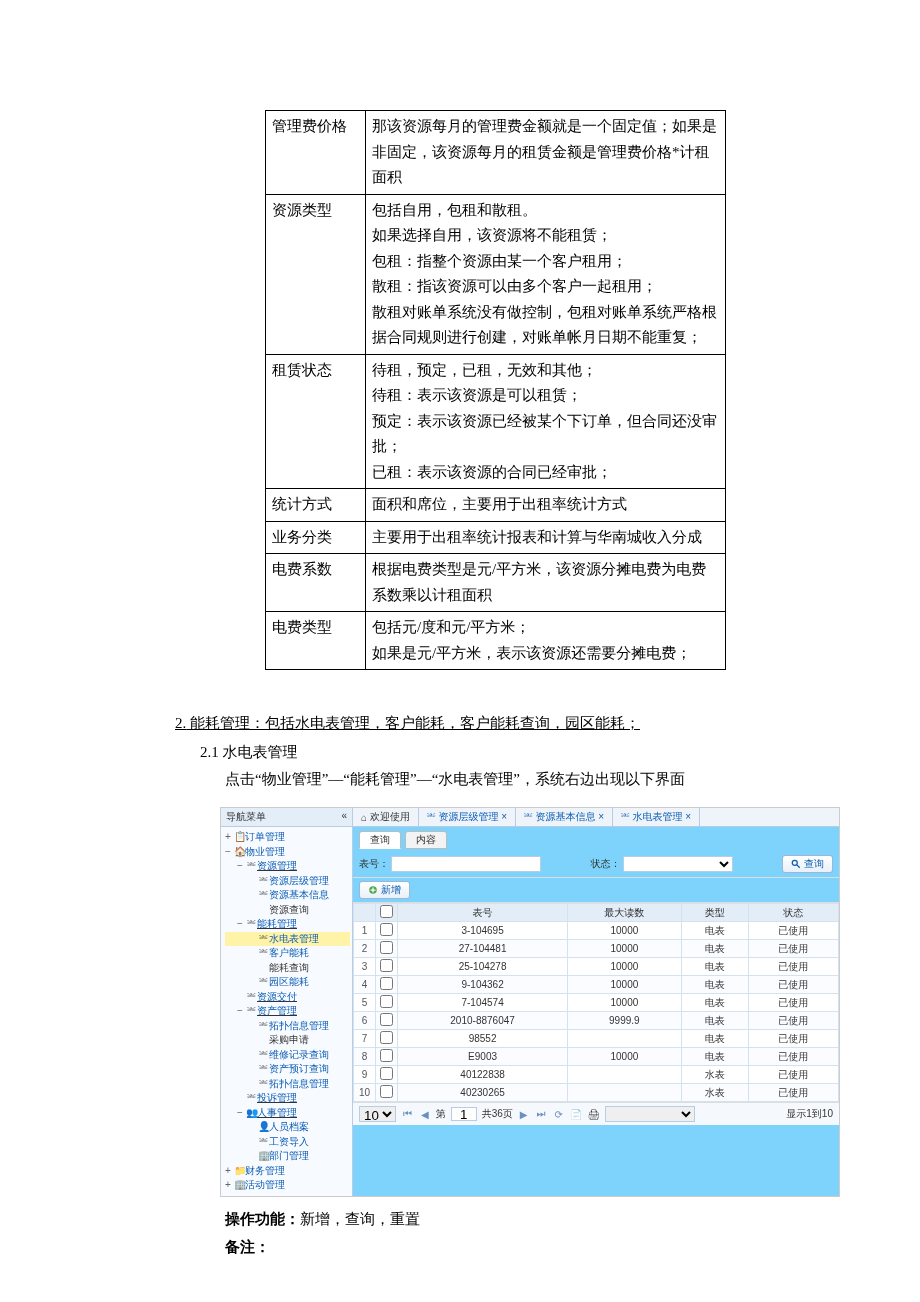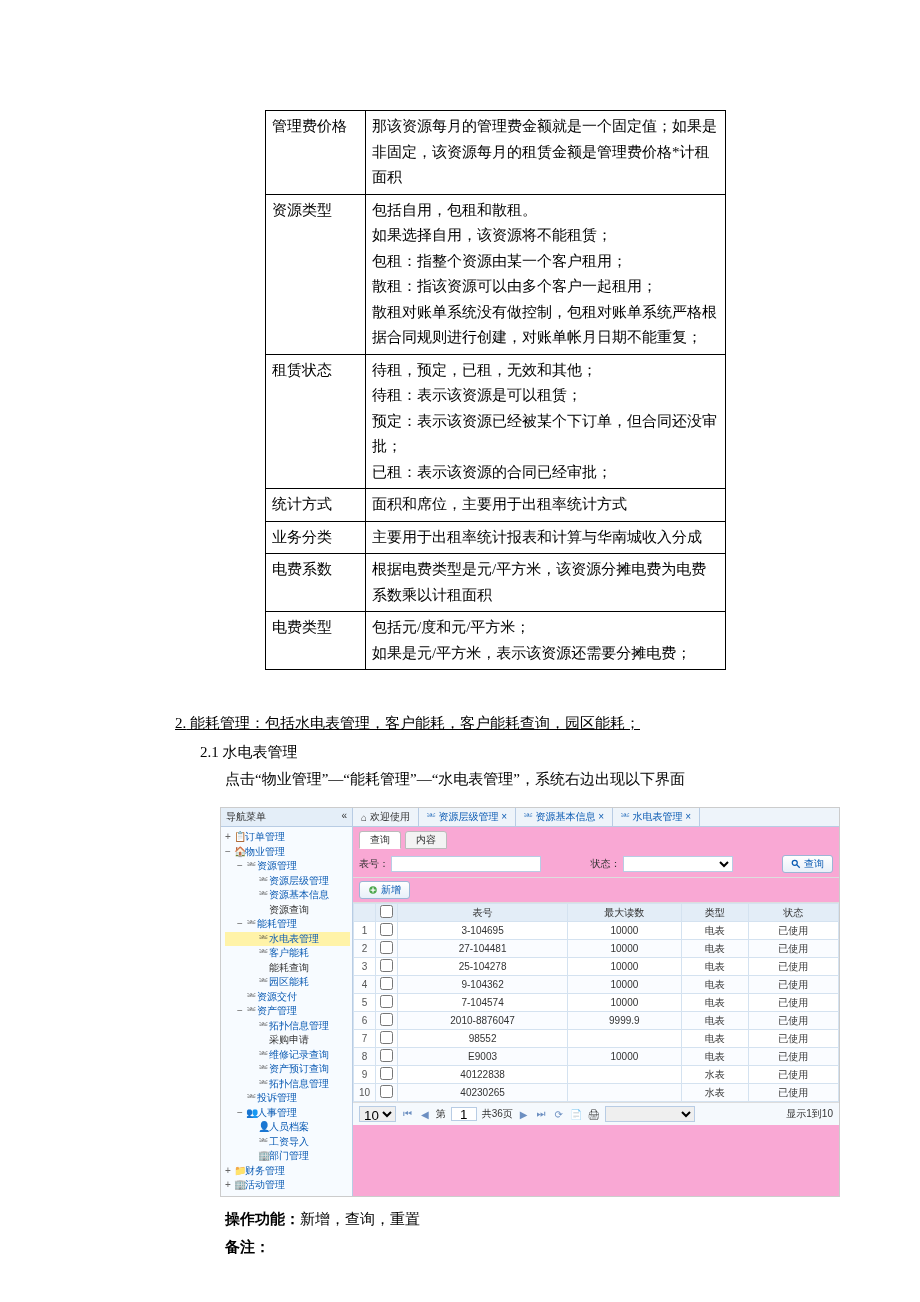--- a/index.html
+++ b/index.html
@@ -7,29 +7,29 @@
     
     .desc-table { border-collapse: collapse; margin-left: 175px; margin-bottom: 40px; padding-left: 36px; }
     .desc-table td { border: 1px solid #000; padding: 3px 6px; vertical-align: top; line-height: 1.7; }
     .desc-table td:first-child { width: 100px; }
     .desc-table td:last-child { width: 360px; }
     
     .section-num { margin-left: 85px; margin-bottom: 2px; line-height: 1.8; text-decoration: underline; }
     .section-sub { margin-left: 110px; line-height: 1.8; }
     .section-txt { margin-left: 135px; line-height: 1.8; }
     
-    .screenshot { margin: 14px 0 8px 130px; width: 620px; font-family: "Microsoft YaHei", Arial, sans-serif; font-size: 10px; color: #333; border: 1px solid #ccc; background: #f9a8d4; }
+    .screenshot { margin: 14px 0 8px 130px; width: 620px; font-family: "Microsoft YaHei", Arial, sans-serif; font-size: 10px; color: #333; border: 1px solid #ccc; background: #7dd3fc; }
     .ss-top { display: flex; }
     .ss-nav { width: 132px; border-right: 1px solid #b8cce4; background: #f7fbff; }
     .ss-nav-hd { background: #e4eef8; border-bottom: 1px solid #b8cce4; padding: 2px 5px; display: flex; justify-content: space-between; }
     .tree { padding: 3px 2px 3px 4px; line-height: 1.45; }
     .ti { white-space: nowrap; cursor: default; }
     .ti .exp { display:inline-block; width:9px; color:#666; }
     .ti .ic { display:inline-block; width:11px; text-align:center; }
-    .lv0 { padding-left: 0; } .lv1 { padding-left: 12px; } .lv2 { padding-left: 24px; }
+    .lv0 { padding-left: 0; } .lv1 { padding-left: 12px; text-decoration: underline; } .lv2 { padding-left: 24px; }
     .hl { background:#fff3a8; }
     .link { color:#0b5bb3; }
     
     .ss-main { flex:1; }
     .tabs { display:flex; border-bottom:1px solid #b8cce4; background:#eef4fa; }
     .tab { padding:2px 8px; border-right:1px solid #b8cce4; display:flex; gap:3px; align-items:center; color:#0b5bb3; }
     .tab.home { color:#333; }
     
     .filterbar { padding:4px 6px; border-bottom:1px solid #ddd; }
     .ftabs { display:flex; gap:4px; margin-bottom:6px; }

